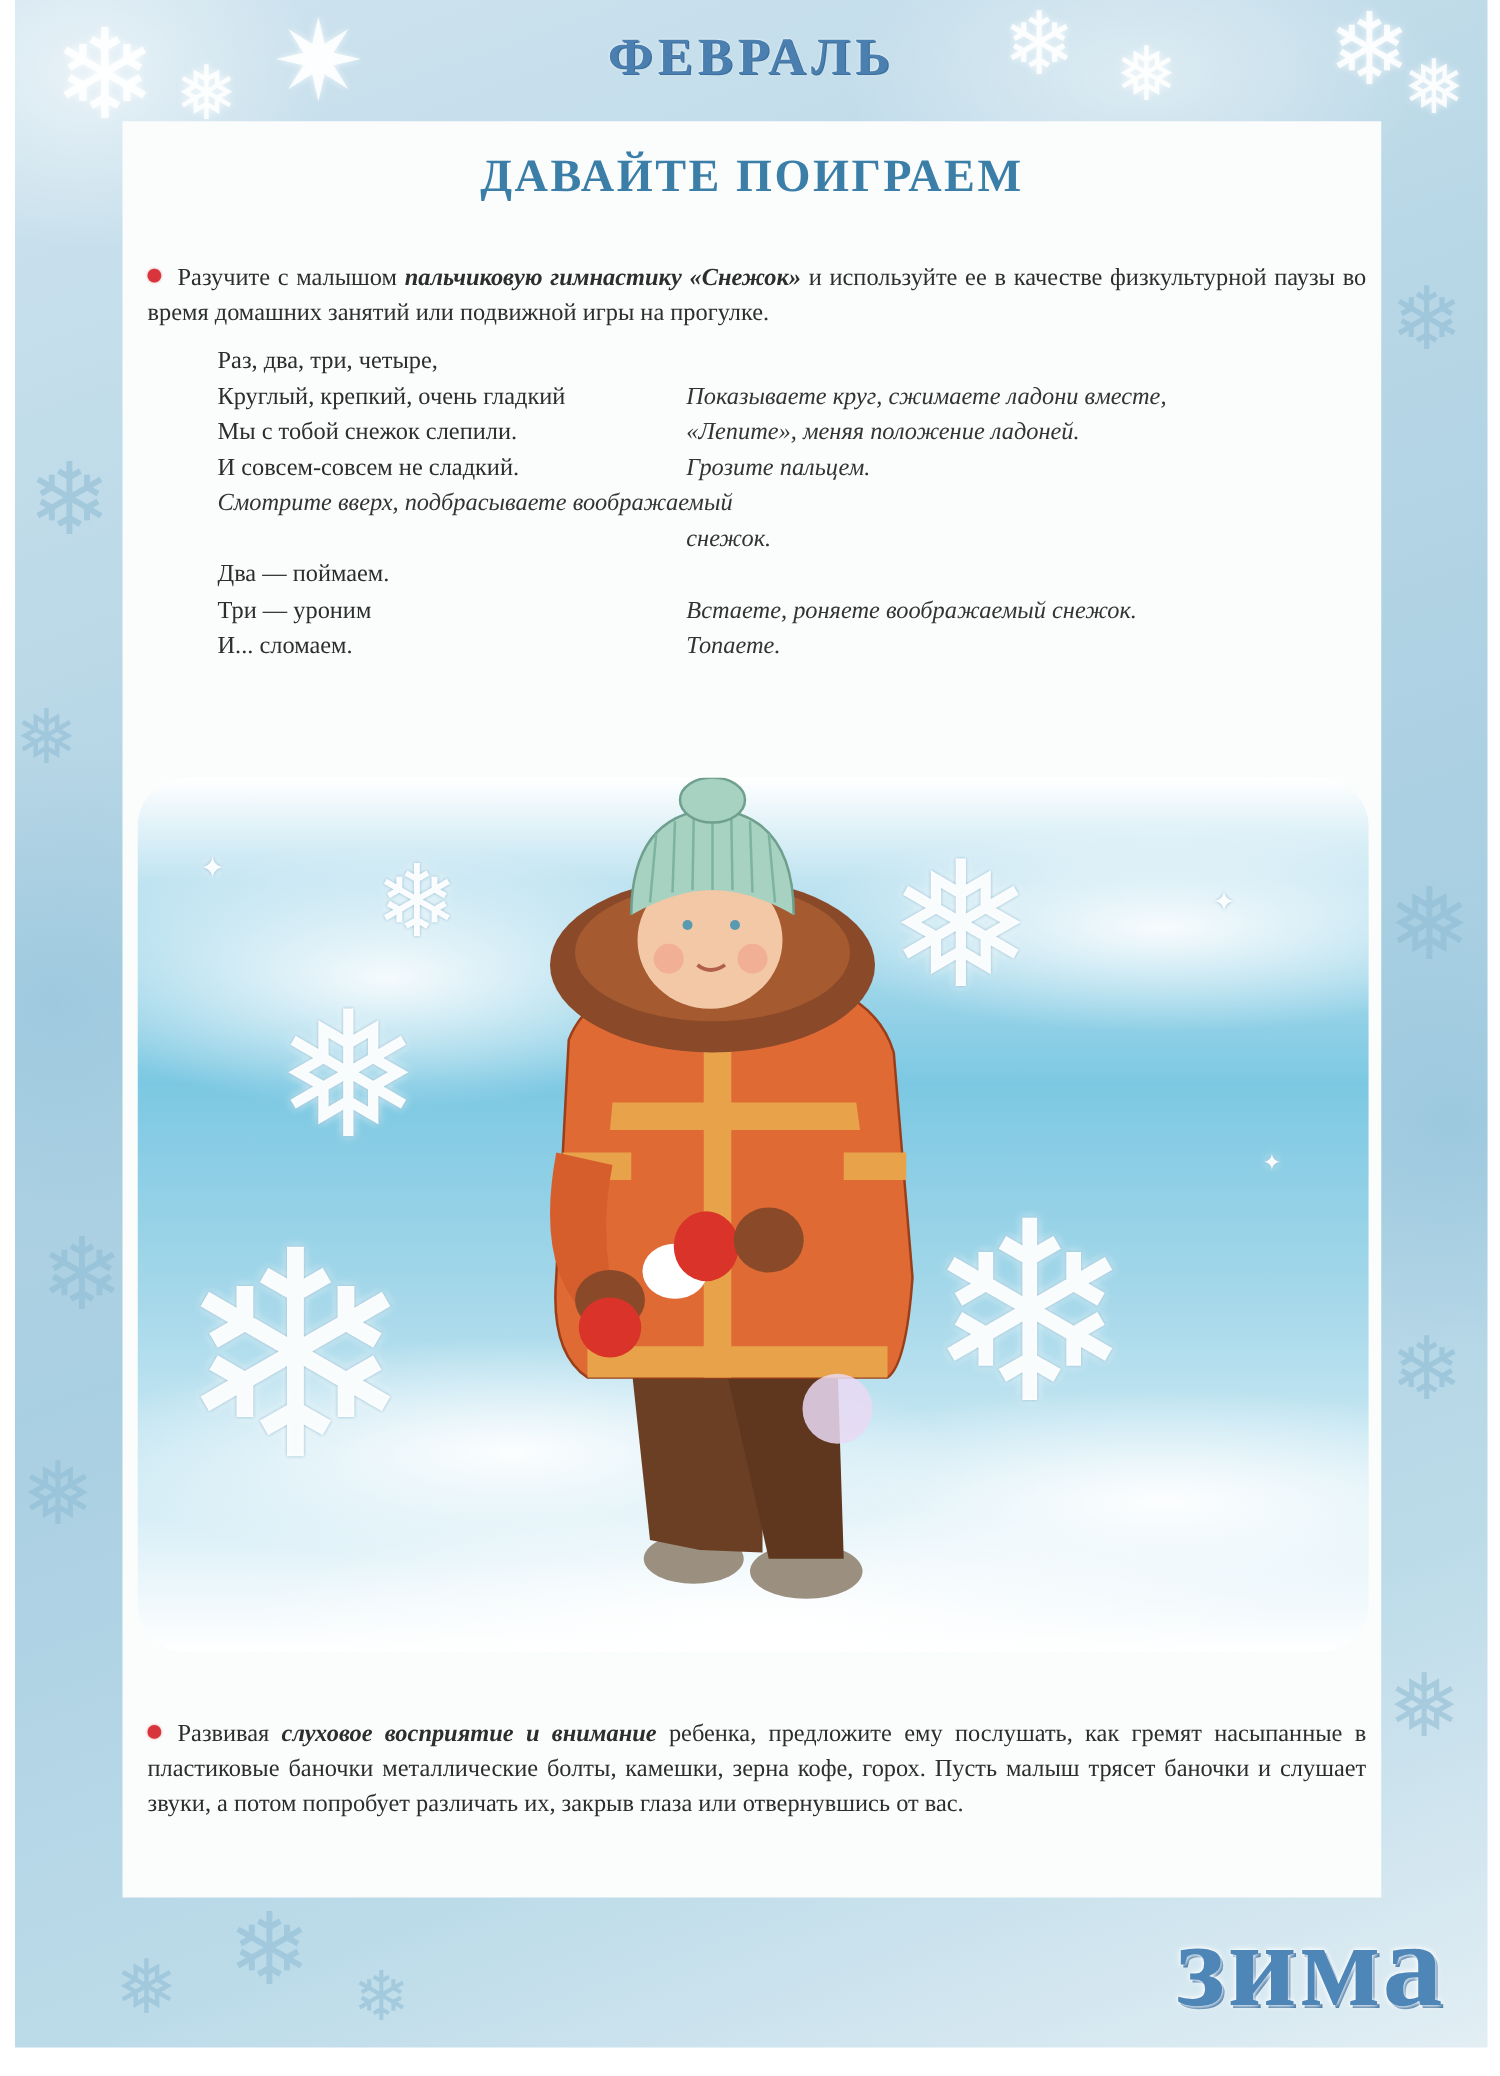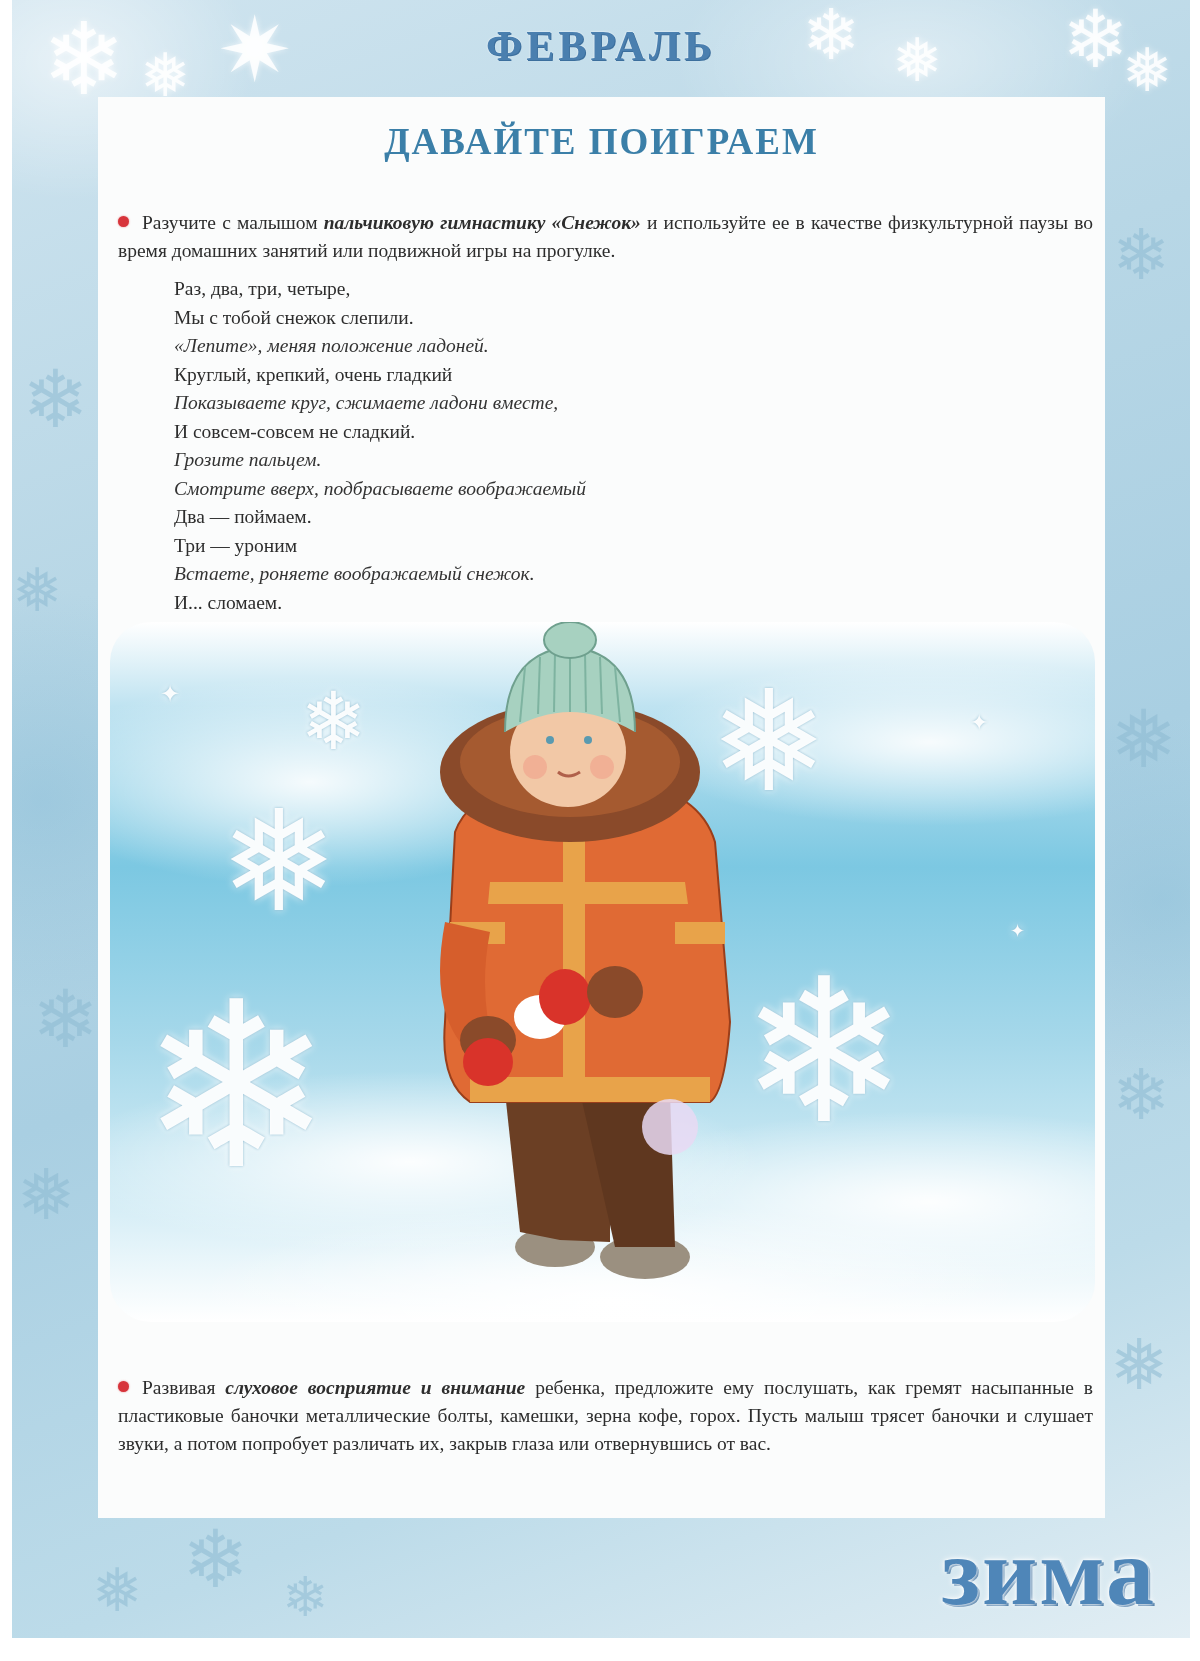--- a/index.html
+++ b/index.html
@@ -47,21 +47,21 @@
       display: inline-block; width: 11px; height: 11px; border-radius: 50%;
       background: #d7343b; margin-right: 13px; vertical-align: 2px;
       box-shadow: 0 0 2px rgba(215,52,59,0.6);
     }
     .para em { font-style: italic; font-weight: bold; }
 
     .poem {
       position: absolute; left: 76px; top: 178px; width: 880px;
       font-size: 19.5px; line-height: 28.5px;
     }
-    .poem-row { display: flex; flex-direction: column; }
+    .poem-row { display: flex; }
     .poem-row .left { width: 375px; flex: none; color: #2d2d2d; }
     .poem-row .right { flex: 1; font-style: italic; color: #333; }
 
     .illustration {
       position: absolute; left: 12px; top: 525px; width: 985px; height: 700px;
       overflow: hidden;
       background:
         radial-gradient(ellipse 400px 150px at 200px 160px, rgba(255,255,255,0.9), transparent 70%),
         radial-gradient(ellipse 420px 120px at 820px 120px, rgba(255,255,255,0.9), transparent 70%),
         radial-gradient(ellipse 500px 130px at 300px 540px, rgba(255,255,255,0.95), transparent 70%),
@@ -115,39 +115,40 @@
 
   <div class="para" style="top:88px;margin-top:24px;">
     <span class="bullet"></span><span>Разучите с малышом </span><em>пальчиковую гимнастику «Снежок»</em><span> и используйте ее в качестве физкультурной паузы во время домашних занятий или подвижной игры на прогулке.</span>
   </div>
 
   <div class="poem">
     <div class="poem-row">
       <span class="left">Раз, два, три, четыре,</span>
     </div>
     <div class="poem-row">
+      <span class="left">Круглый, крепкий, очень гладкий</span>
+      <span class="right">Показываете круг, сжимаете ладони вместе,</span>
+    </div>
+    <div class="poem-row">
       <span class="left">Мы с тобой снежок слепили.</span>
       <span class="right">«Лепите», меняя положение ладоней.</span>
     </div>
     <div class="poem-row">
-      <span class="left">Круглый, крепкий, очень гладкий</span>
-      <span class="right">Показываете круг, сжимаете ладони вместе,</span>
-    </div>
-    <div class="poem-row">
       <span class="left"></span>
     </div>
     <div class="poem-row">
       <span class="left">И совсем-совсем не сладкий.</span>
       <span class="right">Грозите пальцем.</span>
     </div>
     <div class="poem-row">
       <span class="right">Смотрите вверх, подбрасываете воображаемый</span>
     </div>
     <div class="poem-row">
       <span class="left"></span>
+      <span class="right">снежок.</span>
     </div>
     <div class="poem-row">
       <span class="left">Два — поймаем.</span>
     </div>
     <div class="poem-row">
       <span class="left">Три — уроним</span>
       <span class="right">Встаете, роняете воображаемый снежок.</span>
     </div>
     <div class="poem-row">
       <span class="left">И... сломаем.</span>

